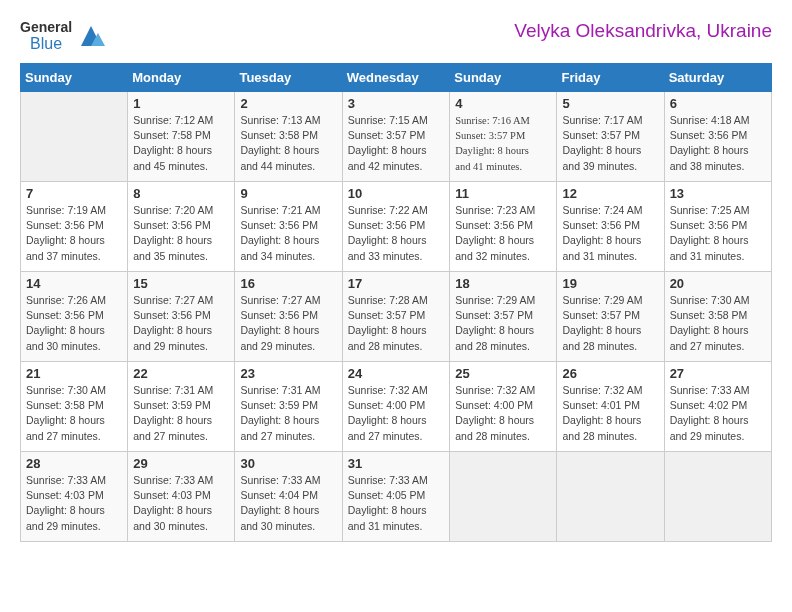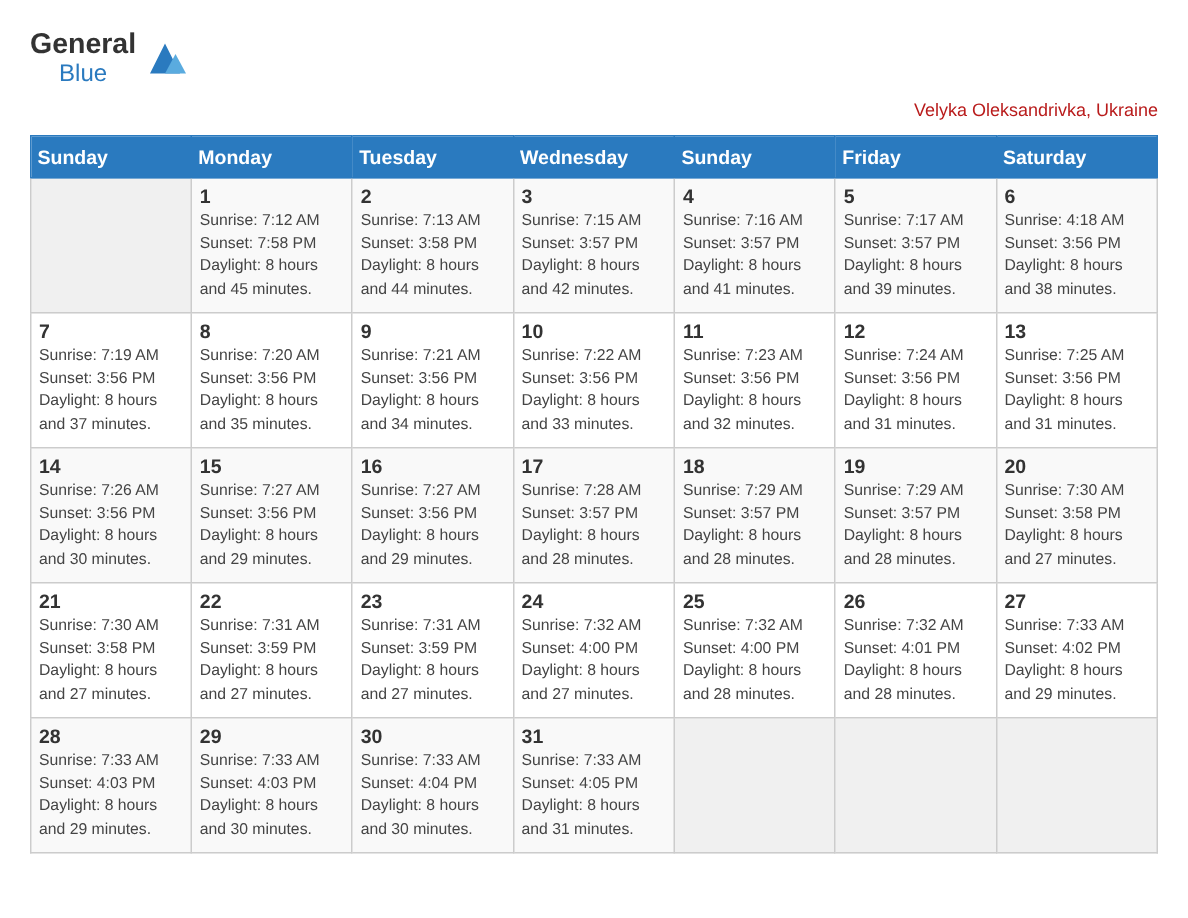--- a/index.html
+++ b/index.html
@@ -19,21 +19,21 @@
     .logo {
       display: flex;
       align-items: center;
     }
     .logo-text {
       display: flex;
       flex-direction: column;
       line-height: 1.1;
     }
     .logo-general {
-      font-size: 19px;
+      font-size: 14px;
       font-weight: bold;
       color: #333;
       text-align: center;
     }
     .logo-blue {
       font-size: 16px;
       font-weight: normal;
       color: #2a7abf;
       text-align: center;
     }
@@ -44,23 +44,22 @@
     }
     .title-block {
       text-align: right;
     }
     .month-title {
       font-size: 36px;
       font-weight: bold;
       color: #333;
     }
     .subtitle {
-      font-size: 12px;
-      color: #b91c1c;
-      margin-top: 46px;
+      font-size: 19px;
+      color: #a21caf;
     }
     table {
       width: 100%;
       border-collapse: collapse;
       font-size: 11px;
     }
     thead tr th {
       background-color: #2a7abf;
       color: #fff;
       padding: 6px 4px;
@@ -150,21 +149,21 @@
         </td>
         <td>
           <span class="day-number">3</span>
           <div class="day-info" style="white-space: pre-line;">Sunrise: 7:15 AM
 Sunset: 3:57 PM
 Daylight: 8 hours
 and 42 minutes.</div>
         </td>
         <td>
           <span class="day-number">4</span>
-          <div class="day-info" style="white-space: pre-line;">Sunrise: 7:16 AM
+          <div class="day-info" style="white-space: pre-line; font-family: Liberation Serif, serif;">Sunrise: 7:16 AM
 Sunset: 3:57 PM
 Daylight: 8 hours
 and 41 minutes.</div>
         </td>
         <td>
           <span class="day-number">5</span>
           <div class="day-info" style="white-space: pre-line;">Sunrise: 7:17 AM
 Sunset: 3:57 PM
 Daylight: 8 hours
 and 39 minutes.</div>

